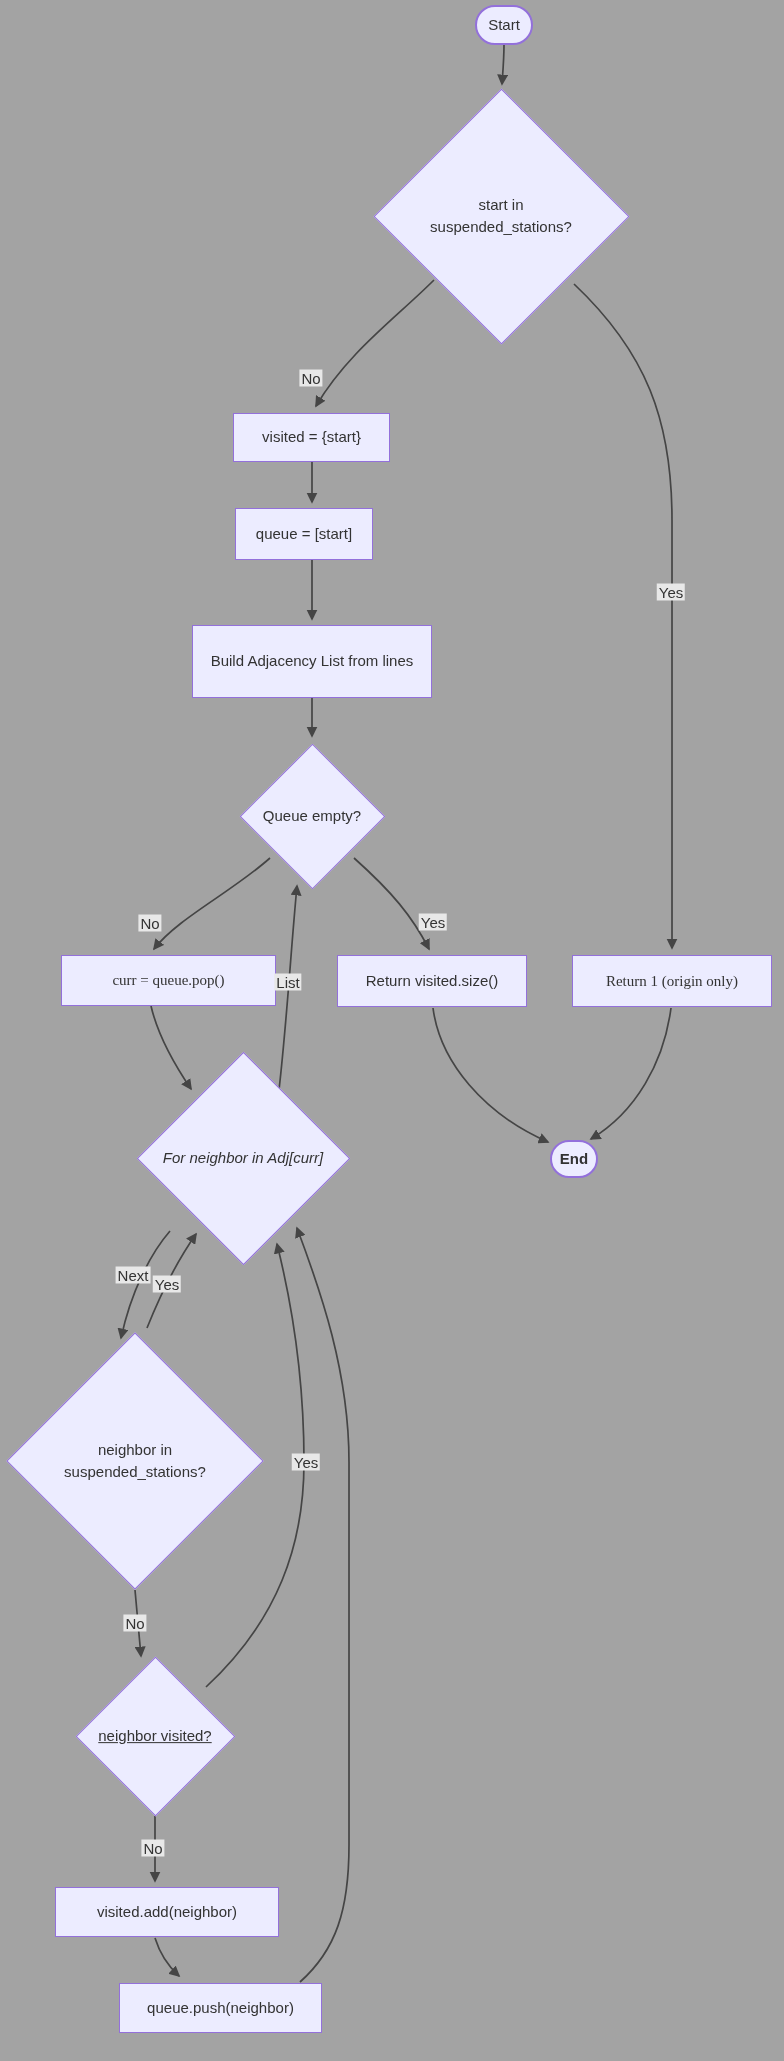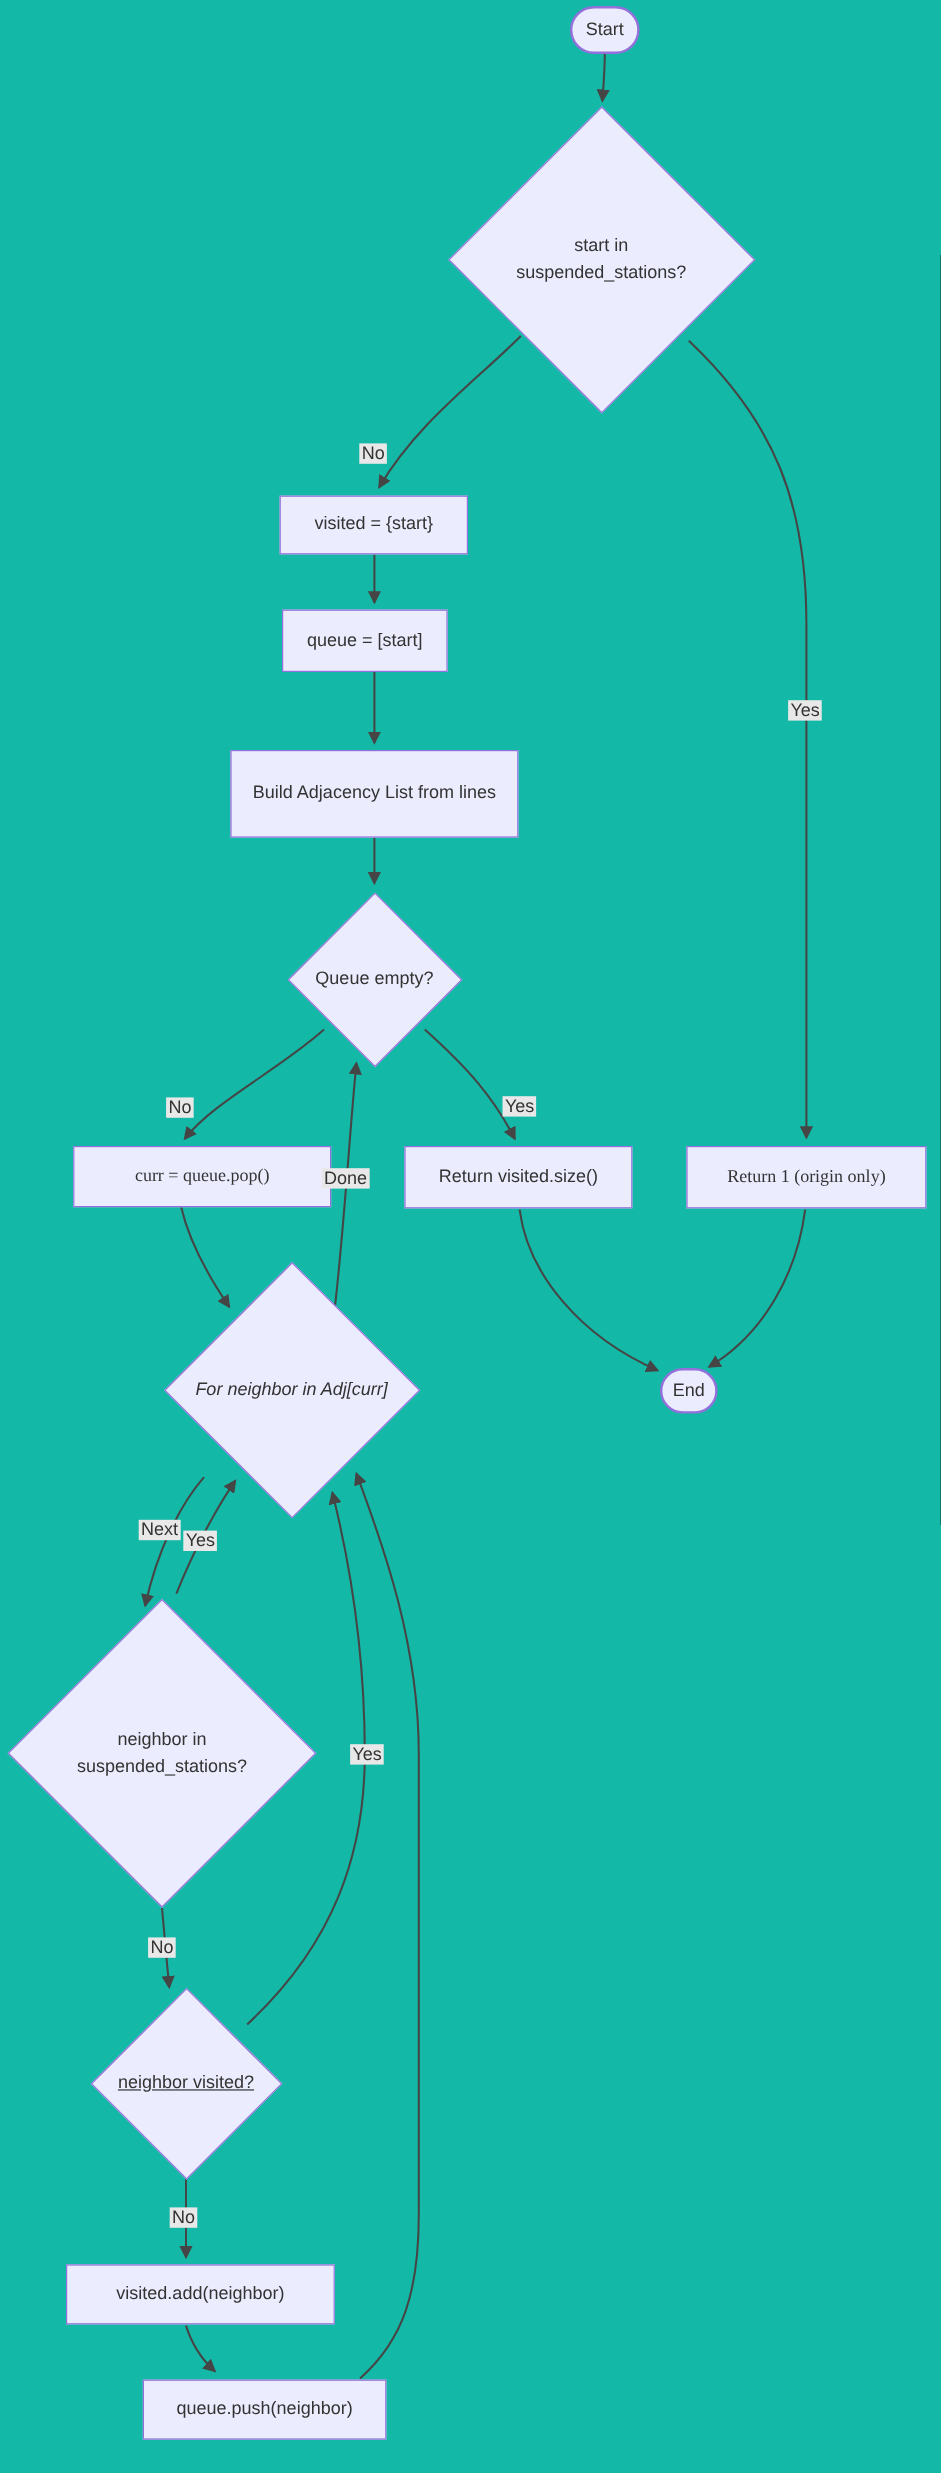--- a/index.html
+++ b/index.html
@@ -1,17 +1,17 @@
 <!DOCTYPE html>
 <html><head>
 <meta charset="utf-8">
 <style>
   html,body { margin:0; padding:0; background:#000; }
   #canvas {
-    position:relative; width:784px; height:2061px; background:#14b8a6;
+    position:relative; width:784px; height:2061px; background:#a3a3a3;
     font-family:"Liberation Sans","DejaVu Sans",sans-serif; overflow:hidden;
   }
   #edges { position:absolute; left:0; top:0; width:784px; height:2061px; }
   .edge { fill:none; stroke:#454545; stroke-width:1.7px; }
 
   .node {
     position:absolute; box-sizing:border-box;
     background:#ECECFF; border:1.5px solid #9370DB;
     color:#333333; font-size:15px; line-height:1.35;
     display:flex; align-items:center; justify-content:center;
@@ -61,21 +61,21 @@
     <path class="edge" marker-end="url(#arrow)" d="M 206,1687 C 278,1620 304,1545 304,1462 C 304,1372 291,1300 277,1244"></path>
     <path class="edge" marker-end="url(#arrow)" d="M 155,1816 L 155,1881"></path>
     <path class="edge" marker-end="url(#arrow)" d="M 155,1938 C 160,1954 169,1967 179,1976"></path>
     <path class="edge" marker-end="url(#arrow)" d="M 300,1982 C 336,1950 349,1910 349,1845 L 349,1462 C 349,1372 321,1292 297,1228"></path>
     <path class="edge" marker-end="url(#arrow)" d="M 433,1008 C 440,1062 484,1114 548,1142"></path>
     <path class="edge" marker-end="url(#arrow)" d="M 671,1008 C 664,1062 636,1112 591,1139"></path>
   </svg>
 
   <div class="node stadium" style="left:475px;top:5px;width:58px;height:40px;">Start</div>
 
-  <div class="node stadium" style="left:550px;top:1140px;width:48px;height:38px;border-radius:19px;">End</div>
+  <div class="node stadium" style="left:550px;top:1140px;width:48px;height:38px;border-radius:19px;font-weight:bold;">End</div>
 
   <div class="diamond" style="left:410.5px;top:125.5px;width:181px;height:181px;"></div>
   <div class="diamond-label" style="left:501px;top:216px;width:180px;">start in suspended_stations?</div>
 
   <div class="diamond" style="left:260.5px;top:764.5px;width:103px;height:103px;"></div>
   <div class="diamond-label" style="left:312px;top:816px;width:120px;">Queue empty?</div>
 
   <div class="diamond" style="left:167.5px;top:1082.5px;width:151px;height:151px;"></div>
   <div class="diamond-label" style="left:243px;top:1158px;width:220px;font-style:italic;">For neighbor in Adj[curr]</div>
 
@@ -102,21 +102,21 @@
   <div class="node" style="left:119px;top:1983px;width:203px;height:50px;">queue.push(neighbor)</div>
 
   <div class="edge-label" style="left:311px;top:378px;">No</div>
 
   <div class="edge-label" style="left:671px;top:592px;">Yes</div>
 
   <div class="edge-label" style="left:150px;top:923px;">No</div>
 
   <div class="edge-label" style="left:433px;top:922px;">Yes</div>
 
-  <div class="edge-label" style="left:288px;top:982px;">Done</div>
+  <div class="edge-label" style="left:288px;top:982px;">List</div>
 
   <div class="edge-label" style="left:133px;top:1275px;">Next</div>
 
   <div class="edge-label" style="left:167px;top:1284px;">Yes</div>
 
   <div class="edge-label" style="left:135px;top:1623px;">No</div>
 
   <div class="edge-label" style="left:306px;top:1462px;">Yes</div>
 
   <div class="edge-label" style="left:153px;top:1848px;">No</div>

